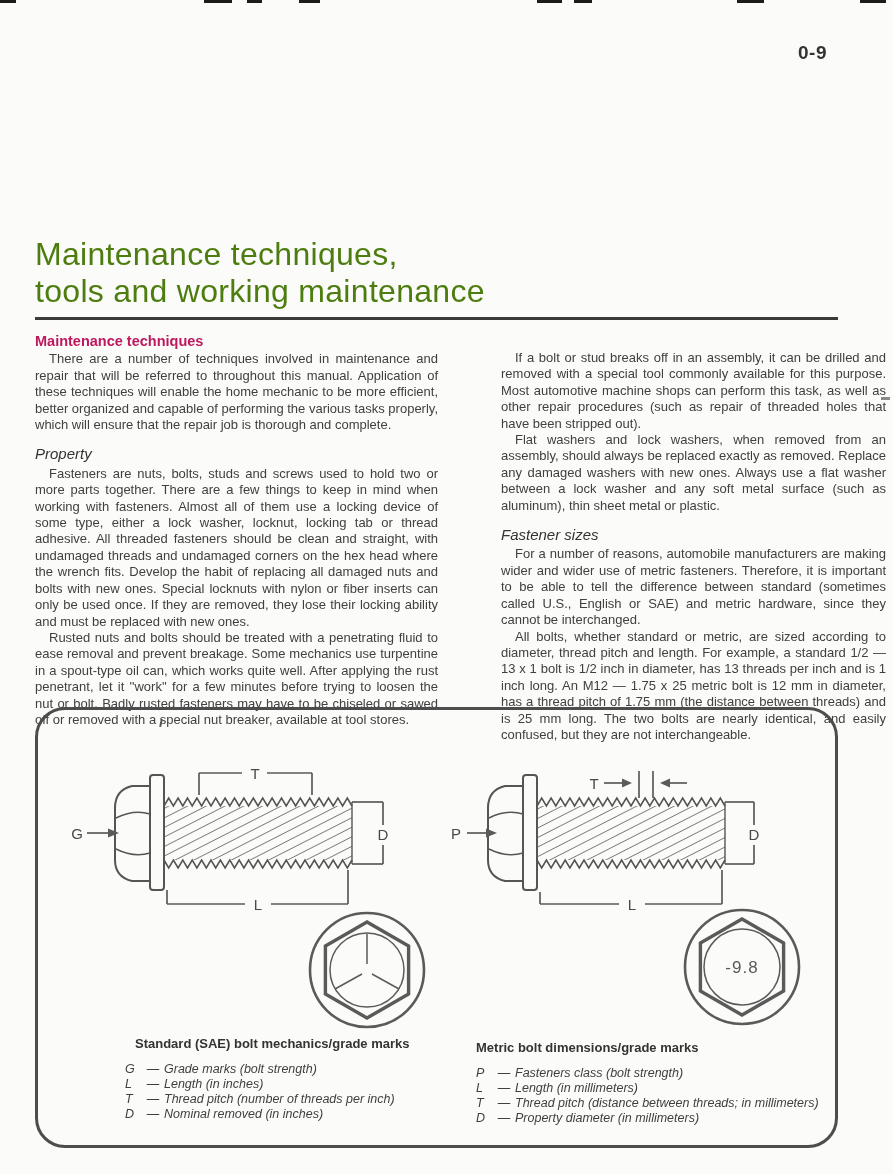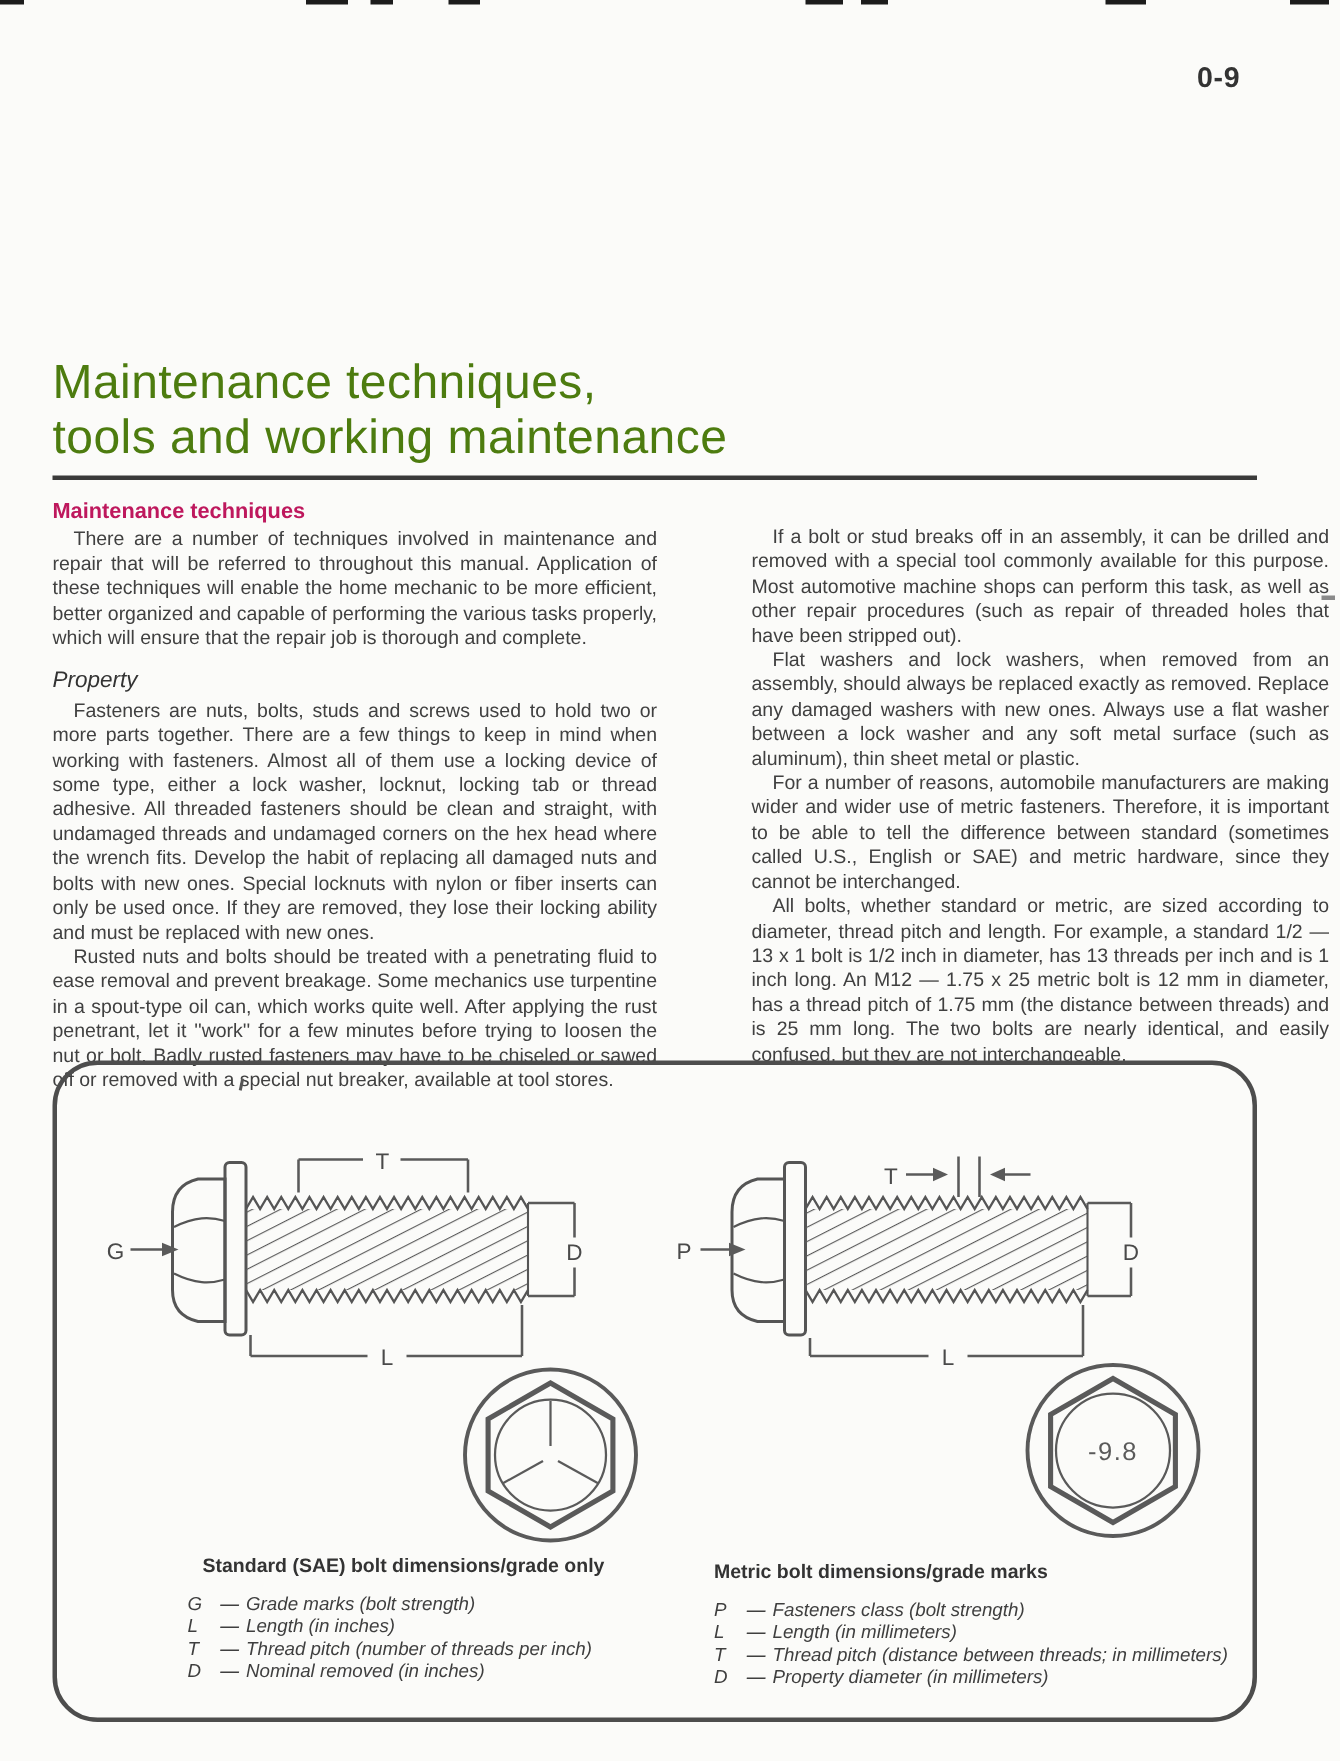--- a/index.html
+++ b/index.html
@@ -59,20 +59,21 @@
   <h3>Maintenance techniques</h3>
   <p>There are a number of techniques involved in maintenance and repair that will be referred to throughout this manual. Application of these techniques will enable the home mechanic to be more efficient, better organized and capable of performing the various tasks properly, which will ensure that the repair job is thorough and complete.</p>
   <h4>Property</h4>
   <p>Fasteners are nuts, bolts, studs and screws used to hold two or more parts together. There are a few things to keep in mind when working with fasteners. Almost all of them use a locking device of some type, either a lock washer, locknut, locking tab or thread adhesive. All threaded fasteners should be clean and straight, with undamaged threads and undamaged corners on the hex head where the wrench fits. Develop the habit of replacing all damaged nuts and bolts with new ones. Special locknuts with nylon or fiber inserts can only be used once. If they are removed, they lose their locking ability and must be replaced with new ones.</p>
   <p>Rusted nuts and bolts should be treated with a penetrating fluid to ease removal and prevent breakage. Some mechanics use turpentine in a spout-type oil can, which works quite well. After applying the rust penetrant, let it ''work'' for a few minutes before trying to loosen the nut or bolt. Badly rusted fasteners may have to be chiseled or sawed off or removed with a special nut breaker, available at tool stores.</p>
 </div>
 
 <div class="col col-right">
   <p class="first">If a bolt or stud breaks off in an assembly, it can be drilled and removed with a special tool commonly available for this purpose. Most automotive machine shops can perform this task, as well as other repair procedures (such as repair of threaded holes that have been stripped out).</p>
   <p>Flat washers and lock washers, when removed from an assembly, should always be replaced exactly as removed. Replace any damaged washers with new ones. Always use a flat washer between a lock washer and any soft metal surface (such as aluminum), thin sheet metal or plastic.</p>
+  <h4>Fastener sizes</h4>
   <p>For a number of reasons, automobile manufacturers are making wider and wider use of metric fasteners. Therefore, it is important to be able to tell the difference between standard (sometimes called U.S., English or SAE) and metric hardware, since they cannot be interchanged.</p>
   <p>All bolts, whether standard or metric, are sized according to diameter, thread pitch and length. For example, a standard 1/2 — 13 x 1 bolt is 1/2 inch in diameter, has 13 threads per inch and is 1 inch long. An M12 — 1.75 x 25 metric bolt is 12 mm in diameter, has a thread pitch of 1.75 mm (the distance between threads) and is 25 mm long. The two bolts are nearly identical, and easily confused, but they are not interchangeable.</p>
 </div>
 
 <div class="mark-apostrophe"></div>
 
 <div class="figure-box">
   <svg width="797" height="435" viewBox="0 0 797 435">
     <defs>
       <pattern id="thr" width="8.5" height="8.5" patternUnits="userSpaceOnUse" patternTransform="rotate(63)">
@@ -159,21 +160,21 @@
     </g>
 
     <g stroke="#5a5a5a" fill="none">
       <circle cx="704" cy="257" r="57" stroke-width="2.6"></circle>
       <polygon points="704,209 745.6,233 745.6,281 704,305 662.4,281 662.4,233" stroke-width="3.4"></polygon>
       <circle cx="704" cy="257" r="38" stroke-width="1.5"></circle>
     </g>
     <text class="grade" x="704" y="263" text-anchor="middle" stroke="none">-9.8</text>
   </svg>
 
-  <div class="fig-caption cap-sae">Standard (SAE) bolt dimensions/grade only</div>
+  <div class="fig-caption cap-sae">Standard (SAE) bolt mechanics/grade marks</div>
   <div class="fig-caption cap-metric">Metric bolt dimensions/grade marks</div>
 
   <div class="legend leg-sae">
     <div class="row">
       <span class="ll">G</span>
         <span class="ld">—</span>
         <span class="lt">Grade marks (bolt strength)</span>
     </div>
     <div class="row">
       <span class="ll">L</span>

